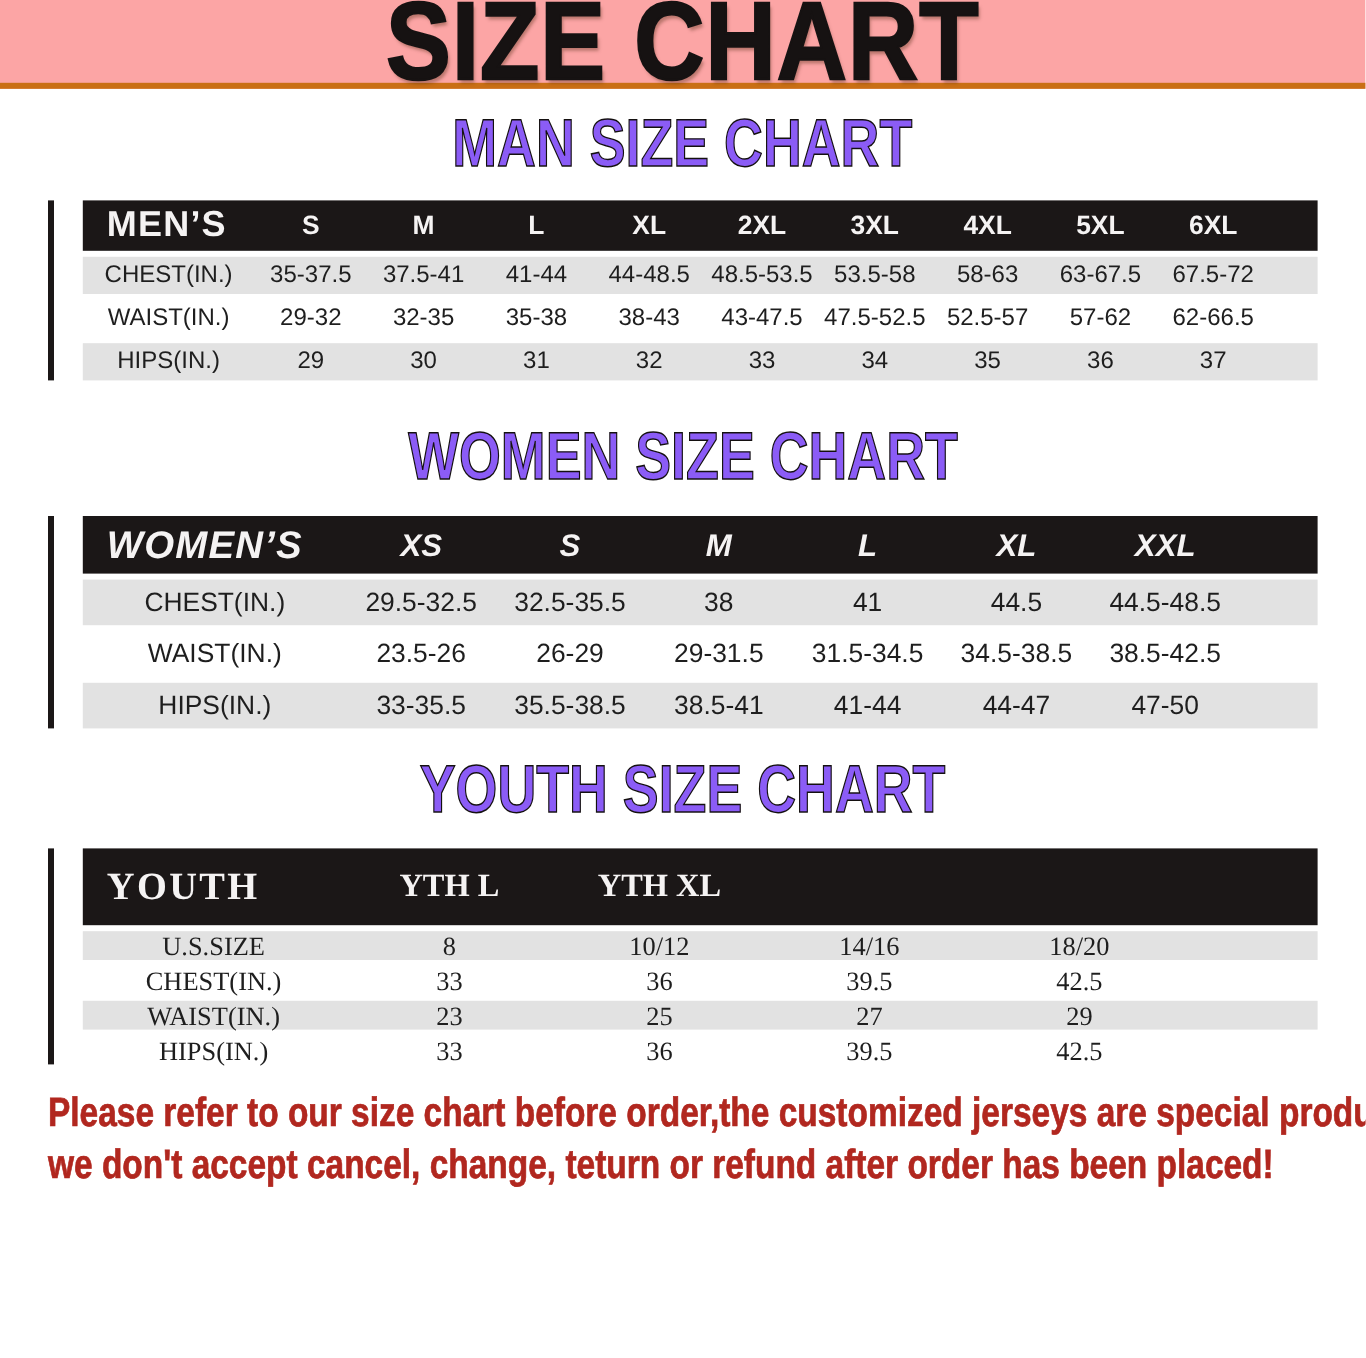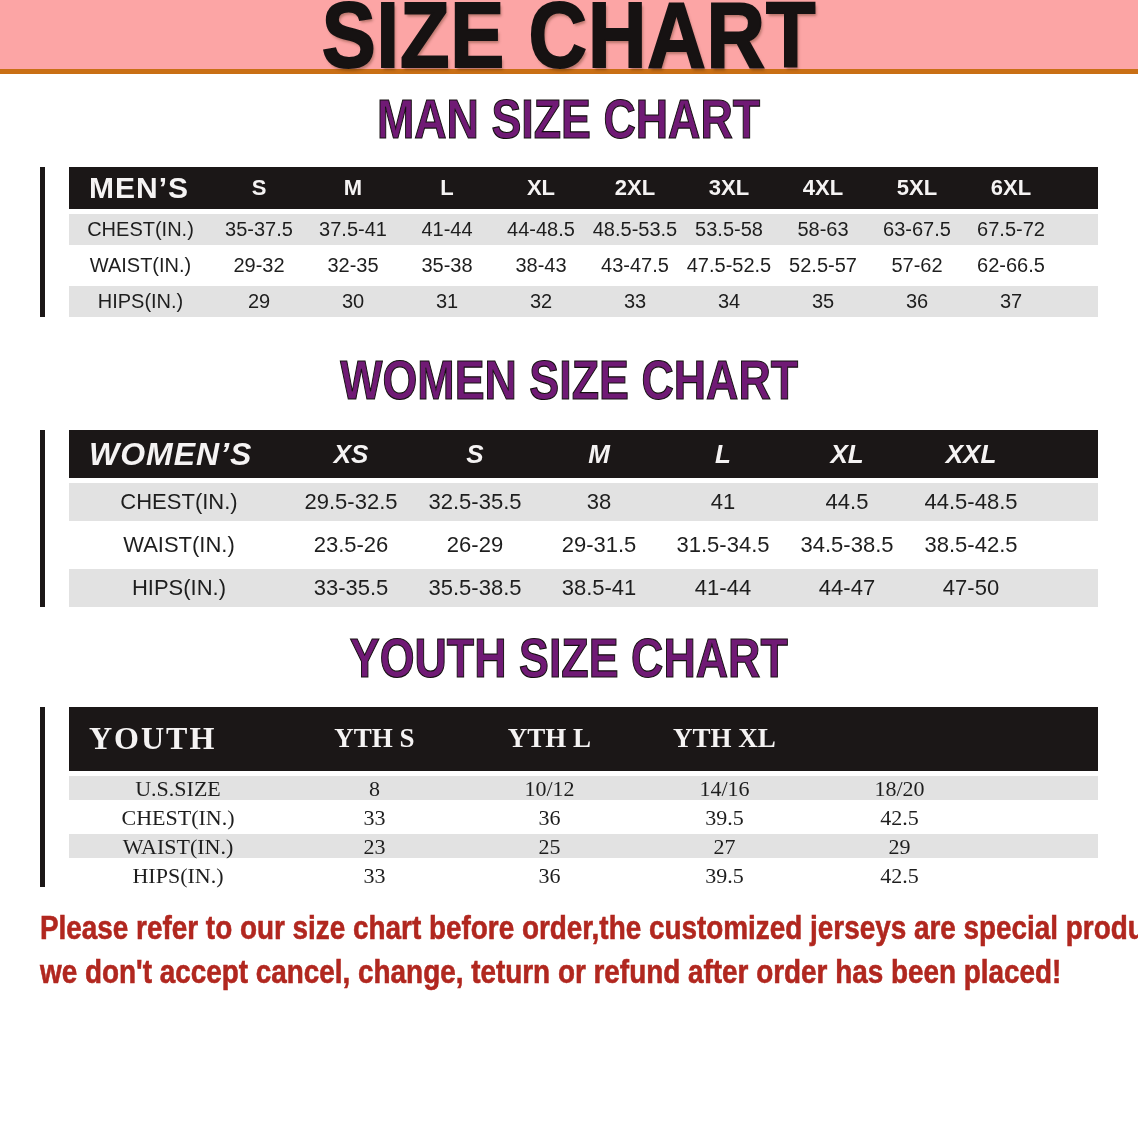--- a/index.html
+++ b/index.html
@@ -23,21 +23,21 @@
     line-height: 1; white-space: nowrap;
     display: inline-block; transform: scaleX(0.88);
     letter-spacing: 1px;
     -webkit-text-stroke: 2px #161212;
     text-shadow: 2px 3px 3px rgba(60,30,0,0.35);
   }
 
   
   .section-heading {
     text-align: center; line-height: 0.95;
-    font-size: 56px; font-weight: bold; color: #701a75;
+    font-size: 56px; font-weight: bold; color: #8b5cf6;
     white-space: nowrap;
   }
   .condensed {
     display: inline-block; transform: scaleX(0.8); transform-origin: center;
     -webkit-text-stroke: 1.2px #141010;
   }
   .h-man   { margin-top: 18px; }
   .h-women { margin-top: 36px; }
   .h-youth { margin-top: 24px; }
 
@@ -195,21 +195,20 @@
     </div>
   </div>
 
 <div class="section-heading h-youth">
   <span class="condensed">YOUTH SIZE CHART</span>
 </div>
 
 <div class="size-table t-youth">
     <div class="trow thead" style="grid-template-columns: 218px repeat(4, 175px);">
       <div class="tcell head-label">YOUTH</div>
-      <div class="tcell head-cell">YTH S</div>
       <div class="tcell head-cell">YTH L</div>
       <div class="tcell head-cell">YTH XL</div>
     </div>
     <div class="trow tbody-row" style="grid-template-columns: 218px repeat(4, 175px);">
       <div class="tcell row-label">U.S.SIZE</div>
       <div class="tcell data-cell">8</div>
       <div class="tcell data-cell">10/12</div>
       <div class="tcell data-cell">14/16</div>
       <div class="tcell data-cell">18/20</div>
     </div>

